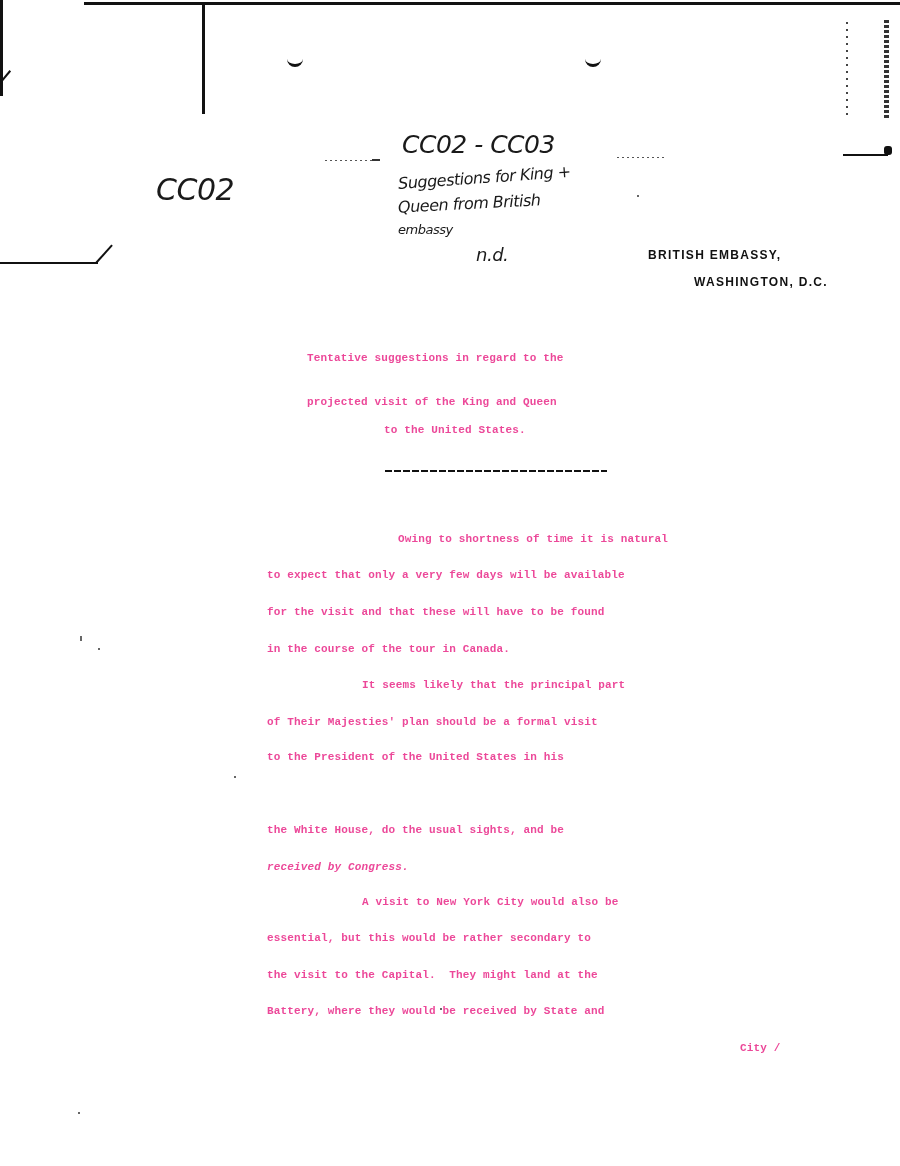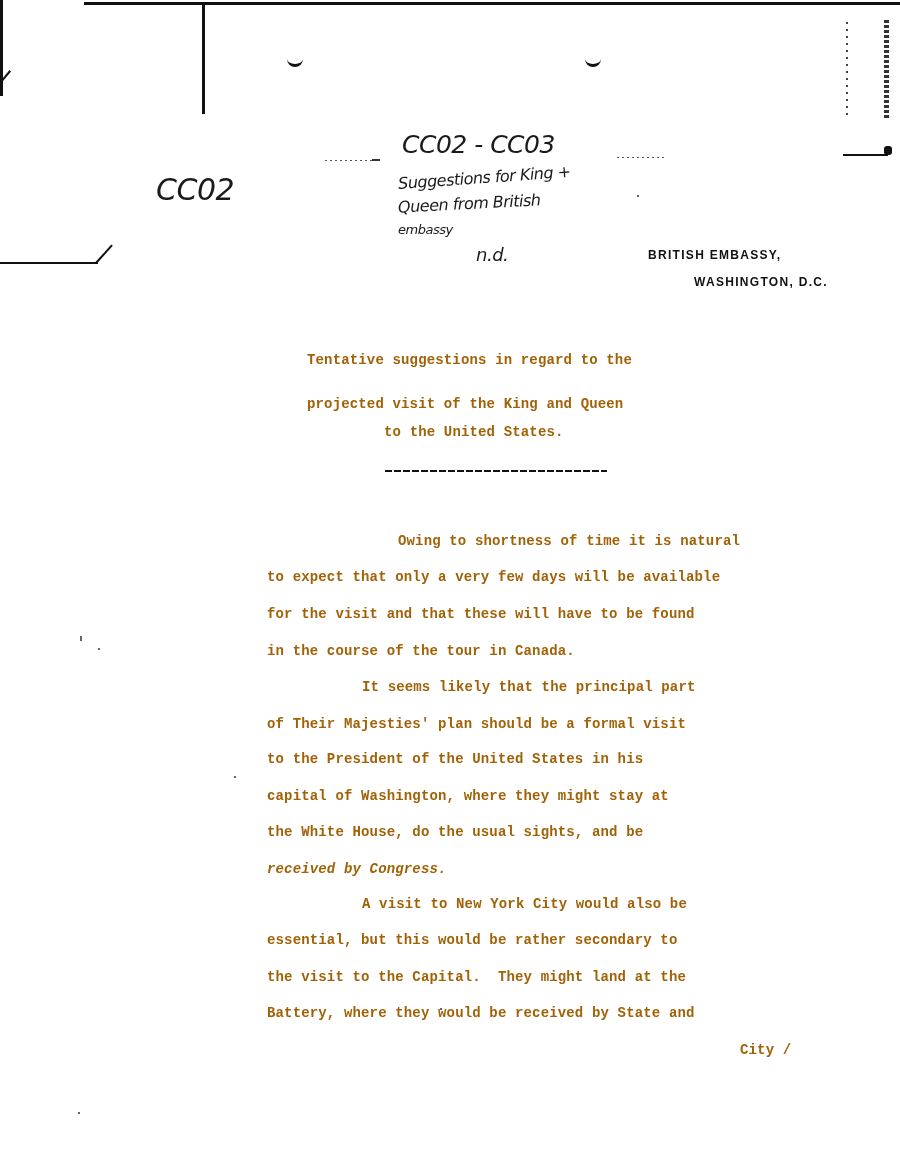--- a/index.html
+++ b/index.html
@@ -95,23 +95,23 @@
       color: #111;
       white-space: nowrap;
     }
     .lh-1 { left: 648px; top: 248px; }
     .lh-2 { left: 694px; top: 275px; }
 
     
     .typed {
       position: absolute;
       font-family: "Liberation Mono", "DejaVu Sans Mono", monospace;
-      font-size: 14px;
+      font-size: 11px;
       font-weight: bold;
-      color: #a16207;
+      color: #ec4899;
       white-space: pre;
       letter-spacing: 0.15px;
     }
     .title-line { left: 307px; }
     .t1 { top: 352px; }
     .t2 { top: 388px; margin-top: 8px; }
     .t3 { left: 384px; top: 424px; }
     .title-rule {
       position: absolute;
       left: 385px; top: 470px;
@@ -166,21 +166,20 @@
   <div class="title-rule"></div>
 
   <div class="typed indent" style="top:533px;margin-left:36px;">Owing to shortness of time it is natural</div>
   <div class="typed para-line" style="top:569px;">to expect that only a very few days will be available</div>
   <div class="typed para-line" style="top:606px;">for the visit and that these will have to be found</div>
   <div class="typed para-line" style="top:643px;font-family:Liberation Mono, monospace;">in the course of the tour in Canada.</div>
 
   <div class="typed indent" style="top:679px;">It seems likely that the principal part</div>
   <div class="typed para-line" style="top:716px;">of Their Majesties' plan should be a formal visit</div>
   <div class="typed para-line" style="top:751px;">to the President of the United States in his</div>
-  <div class="typed para-line" style="top:788px;">capital of Washington, where they might stay at</div>
   <div class="typed para-line" style="top:824px;">the White House, do the usual sights, and be</div>
   <div class="typed para-line" style="top:861px;font-style:italic;">received by Congress.</div>
 
   <div class="typed indent" style="top:896px;">A visit to New York City would also be</div>
   <div class="typed para-line" style="top:932px;">essential, but this would be rather secondary to</div>
   <div class="typed para-line" style="top:969px;">the visit to the Capital.  They might land at the</div>
   <div class="typed para-line" style="top:1005px;">Battery, where they would be received by State and</div>
 
   <div class="typed" style="left:740px;top:1042px;">City /</div>
 </div>

